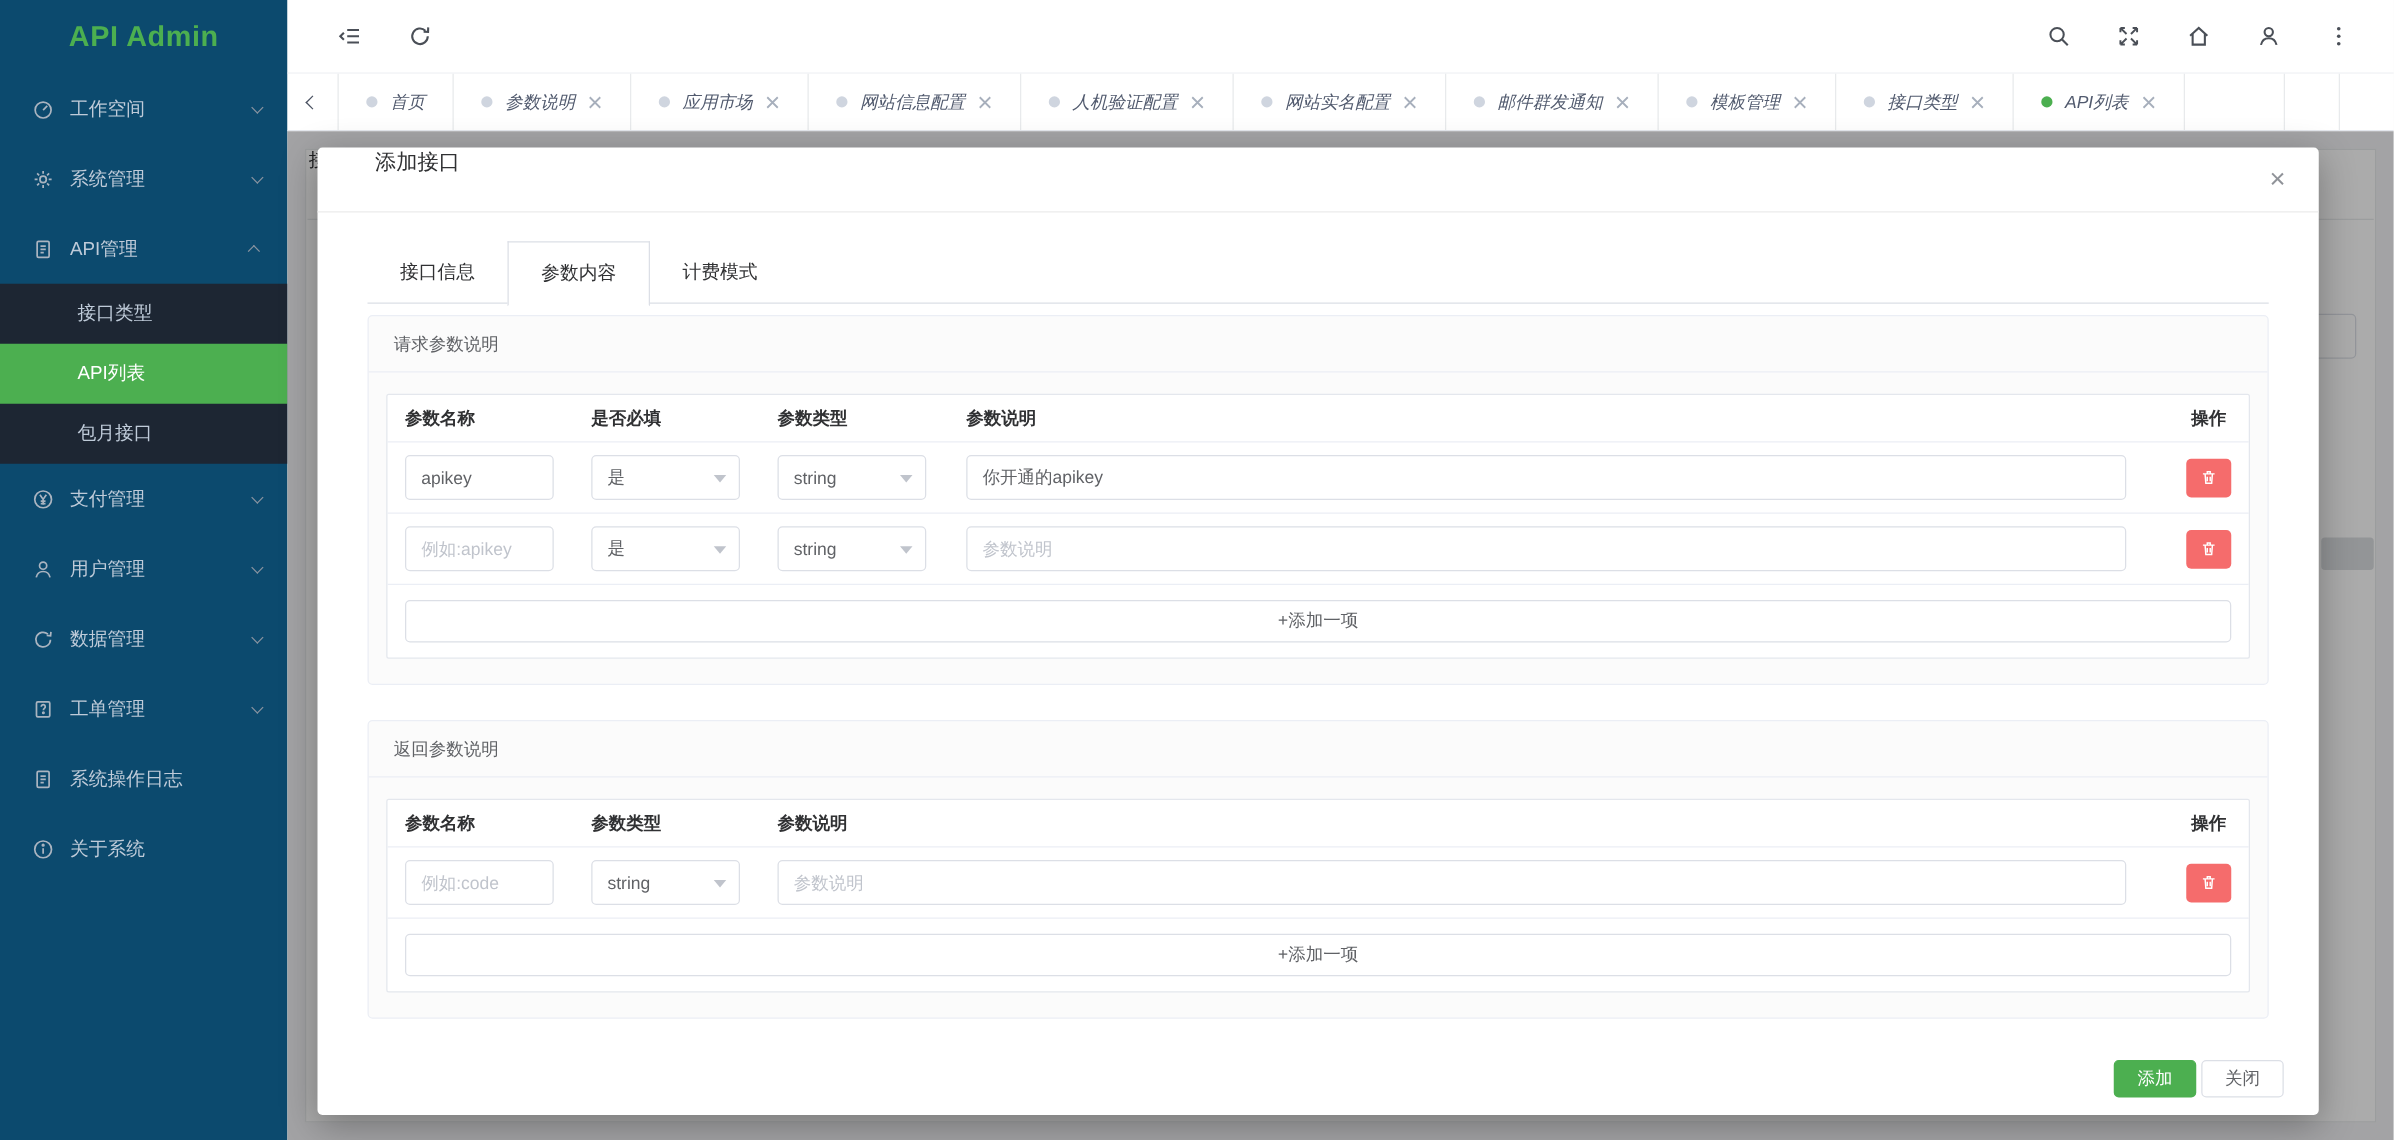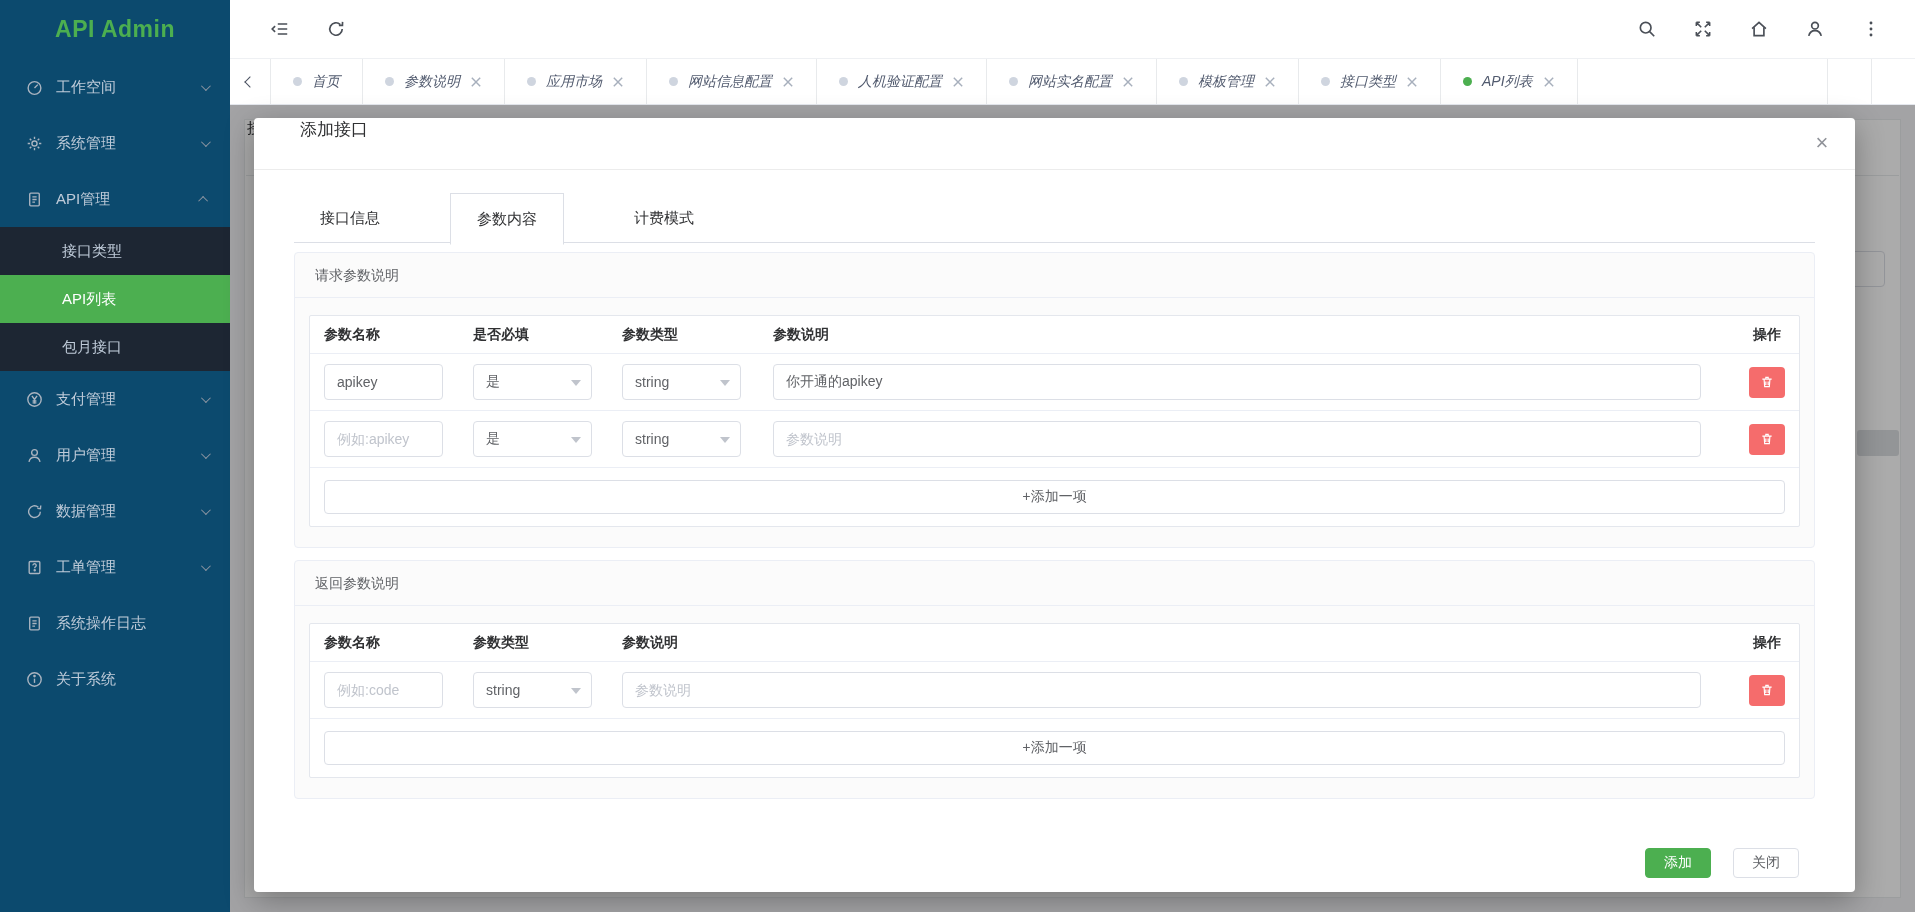--- a/index.html
+++ b/index.html
@@ -50,26 +50,26 @@
 
   
   .modal { position:fixed; left:254px; top:118px; width:1601px; height:774px; background:#fff; border-radius:4px;
            box-shadow:0 8px 30px rgba(0,0,0,.3); z-index:10; }
   .modal-header { height:52px; display:flex; padding:0 46px; border-bottom:1px solid #ececec; }
   .modal-title { font-size:17px; color:#303133; }
   .modal-close { position:absolute; right:18px; top:10px; width:30px; height:30px; display:flex; align-items:center; justify-content:center;
                  font-size:22px; color:#909399; cursor:pointer; background:none; border:none; font-family:"Liberation Sans",sans-serif; }
   .modal-body { padding:0 40px; }
 
-  .mtabs { margin-top:23px; display:flex; align-items:flex-start; height:50px; border-bottom:1px solid #dcdfe6;gap:44px; }
+  .mtabs { margin-top:23px; display:flex; align-items:flex-start; height:50px; border-bottom:1px solid #dcdfe6; }
   .mtab { padding:0 26px; line-height:50px; height:50px; font-size:15px; color:#303133; cursor:pointer; }
   .mtab.active { background:#fff; border:1px solid #dcdfe6; border-bottom-color:#fff; height:52px; }
 
   .pcard { border:1px solid #ebeef5; border-radius:4px; background:#fbfbfb; margin-top:9px; }
-  .pcard + .pcard { margin-top:12px; }
+  .pcard + .pcard { margin-top:28px; }
   .pcard-header { height:45px; line-height:45px; padding:0 20px; font-size:14px; color:#606266; border-bottom:1px solid #ebeef5; }
   .pcard-body { padding:17px 14px 20px 14px; }
   .ptable { border:1px solid #e4e7ed; border-radius:2px; background:#fff; }
   .prow { display:flex; align-items:center; padding:0 14px; border-bottom:1px solid #ebeef5; }
   .prow.hdr { height:38px; font-weight:bold; font-size:14px; color:#303133; }
   .prow.data { height:57px; }
   .addrow { padding:12px 14px; }
   .c-name { width:119px; flex-shrink:0; }
   .c-req  { width:119px; margin-left:30px; flex-shrink:0; }
   .c-type { width:119px; margin-left:30px; flex-shrink:0; }
@@ -78,21 +78,21 @@
 
   input.ctl { height:36px; width:100%; border:1px solid #dcdfe6; border-radius:4px; padding:0 12px; font-size:14px; color:#606266;
               background:#fff; outline:none; font-family:"Liberation Sans",sans-serif; }
   input.ctl::placeholder { color:#c0c4cc; }
   .select { position:relative; height:36px; width:100%; border:1px solid #dcdfe6; border-radius:4px; background:#fff;
             display:flex; align-items:center; padding:0 28px 0 12px; font-size:14px; color:#606266; cursor:pointer; }
   .caret { position:absolute; right:10px; top:15px; width:0; height:0; border-left:5px solid transparent; border-right:5px solid transparent; border-top:6px solid #c0c4cc; }
   .del-btn { width:36px; height:31px; background:#f56c6c; border:none; border-radius:4px; display:inline-flex; align-items:center; justify-content:center; cursor:pointer; }
   .add-btn { width:100%; height:34px; background:#fff; border:1px solid #dcdfe6; border-radius:4px; font-size:14px; color:#606266; cursor:pointer; font-family:Liberation Mono, monospace; }
 
-  .modal-footer { position:absolute; right:56px; bottom:14px; display:flex; gap:22px; }
+  .modal-footer { position:absolute; right:28px; bottom:14px; display:flex; gap:4px; }
   .btn { height:30px; padding:0 18px; border-radius:4px; font-size:14px; cursor:pointer; font-family:"Liberation Sans",sans-serif; }
   .btn.green { background:#4caf50; border:1px solid #4caf50; color:#fff; }
   .btn.plain { background:#fff; border:1px solid #dcdfe6; color:#606266; }
 </style>
 </head>
 <body>
 
 <div class="app">
 
   <aside class="sidebar">
@@ -259,20 +259,27 @@
         <div class="tab">
             <span class="dot"></span>
             <span>人机验证配置</span>
             <svg class="xw" viewBox="0 0 10 10" fill="none" stroke="currentColor" stroke-width="1.2">
               <path d="M1.5 1.5l7 7M8.5 1.5l-7 7"></path>
             </svg>
           </div>
         <div class="tab">
             <span class="dot"></span>
             <span>网站实名配置</span>
+            <svg class="xw" viewBox="0 0 10 10" fill="none" stroke="currentColor" stroke-width="1.2">
+              <path d="M1.5 1.5l7 7M8.5 1.5l-7 7"></path>
+            </svg>
+          </div>
+        <div class="tab">
+            <span class="dot"></span>
+            <span>邮件群发通知</span>
             <svg class="xw" viewBox="0 0 10 10" fill="none" stroke="currentColor" stroke-width="1.2">
               <path d="M1.5 1.5l7 7M8.5 1.5l-7 7"></path>
             </svg>
           </div>
         <div class="tab">
             <span class="dot"></span>
             <span>模板管理</span>
             <svg class="xw" viewBox="0 0 10 10" fill="none" stroke="currentColor" stroke-width="1.2">
               <path d="M1.5 1.5l7 7M8.5 1.5l-7 7"></path>
             </svg>

